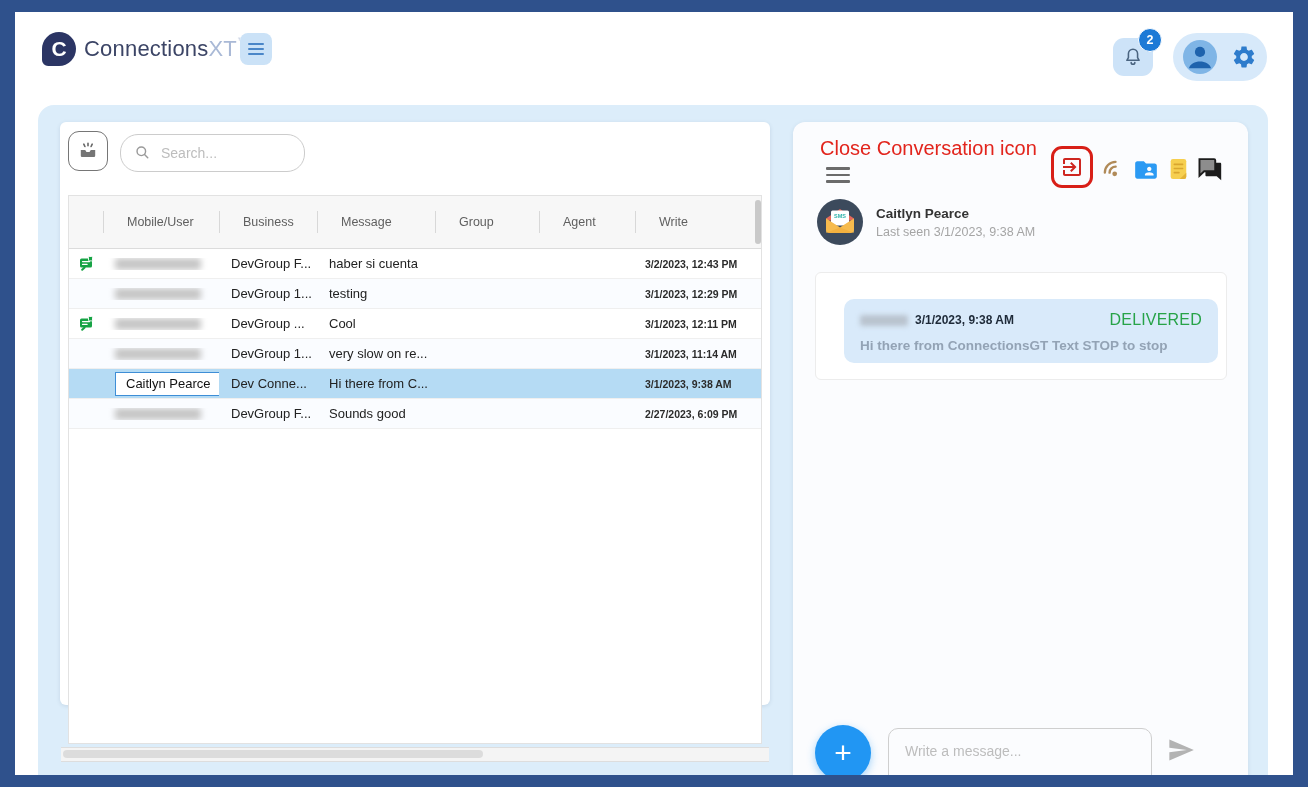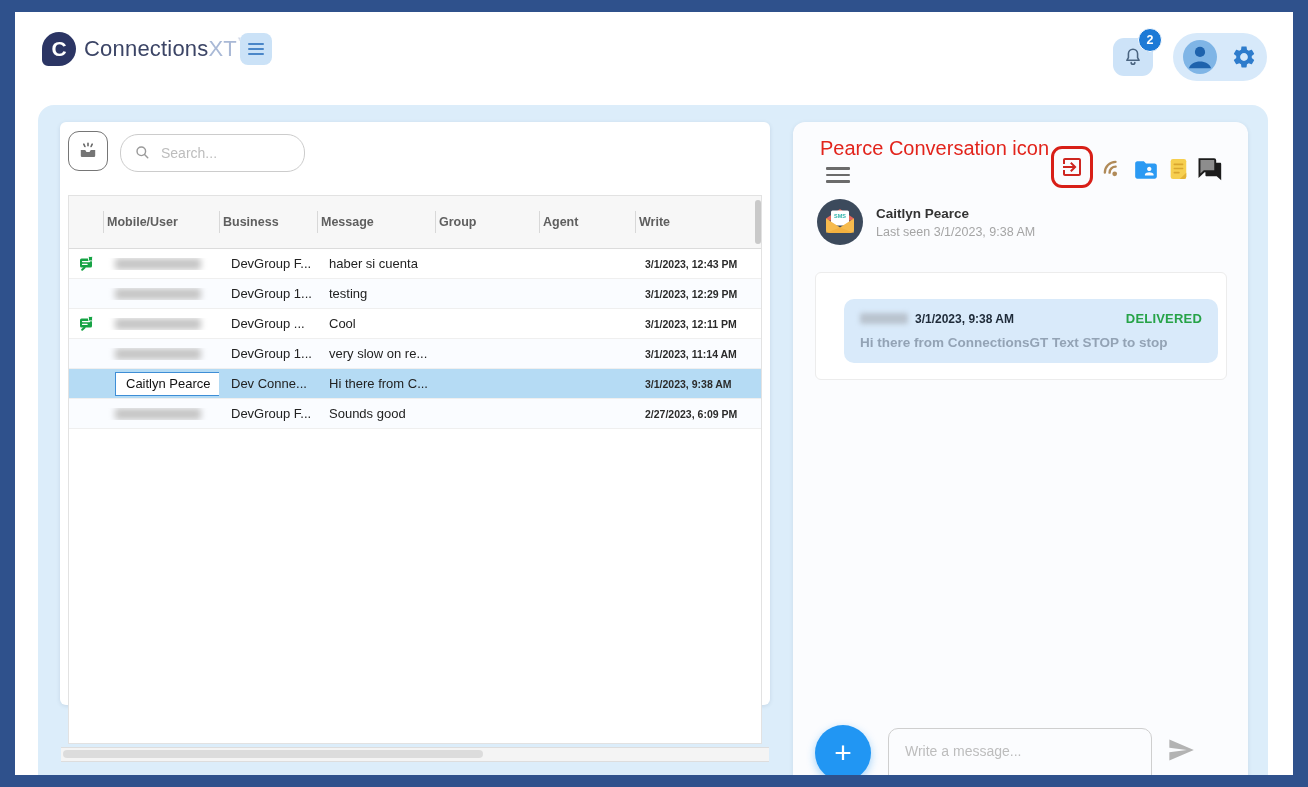--- a/index.html
+++ b/index.html
@@ -46,21 +46,21 @@
     display:flex;align-items:center;justify-content:center;cursor:pointer;}
   .search-box{left:60px;top:12px;width:183px;height:36px;border:1px solid #ccc;border-radius:18px;background:#fff;}
   .search-box svg{position:absolute;left:12px;top:8px;}
   .search-box input{position:absolute;left:38px;top:0;width:135px;height:34px;border:none;outline:none;
     font-size:14px;color:#444;background:transparent;font-family:inherit;}
   .search-box input::placeholder{color:#bdbdbd;}
 
   .table{left:8px;top:73px;width:694px;height:549px;border:1px solid #e2e2e2;background:#fff;box-sizing:border-box;}
   .grid-cols{display:grid;grid-template-columns:34px 116px 98px 118px 104px 96px 126px;}
   .thead{height:52px;background:#f7f7f7;border-bottom:1px solid #dcdcdc;align-items:center;}
-  .th{font-size:12.5px;font-weight:700;color:#5f5f5f;padding-left:4px;position:relative;height:100%;
+  .th{font-size:12.5px;font-weight:400;color:#5f5f5f;padding-left:24px;position:relative;height:100%;
     display:flex;align-items:center;box-sizing:border-box;}
   .th:nth-child(n+2)::before{content:"";position:absolute;left:0;top:50%;transform:translateY(-50%);
     width:1px;height:22px;background:#d8d8d8;}
   .tr{height:29px;align-items:center;border-bottom:1px solid #efefef;font-size:13px;color:#222;cursor:pointer;}
   .tr:nth-child(even){background:#fafcff;}
   .tr.selected{background:#b5dbf4;}
   .c{padding-left:12px;overflow:hidden;white-space:nowrap;}
   .c-icon{display:flex;justify-content:center;align-items:center;padding:0;height:100%;}
   .c-date{font-size:10.5px;font-weight:600;color:#2b2b2b;padding-left:10px;}
   .redact{width:86px;height:12px;background:#c6c6c6;border-radius:2px;filter:blur(3px);}
@@ -85,21 +85,21 @@
 
   .contact{left:24px;top:77px;display:flex;gap:13px;align-items:center;}
   .contact-name{font-size:13.5px;font-weight:700;color:#333;margin-bottom:4px;}
   .contact-last{font-size:12.5px;color:#a5a5a5;}
 
   .msg-card{left:22px;top:150px;width:410px;height:106px;background:#fff;border:1px solid #ececec;border-radius:6px;}
   .bubble{position:absolute;left:28px;top:26px;right:8px;height:64px;background:#d9eafa;border-radius:10px;
     padding:12px 16px;box-sizing:border-box;}
   .bubble-head{display:flex;align-items:center;font-size:12px;font-weight:700;color:#1e2a38;}
   .redact-sender{width:48px;height:11px;background:#b9c3ce;border-radius:2px;filter:blur(2.5px);margin-right:7px;}
-  .delivered{margin-left:auto;font-size:13px;font-weight:700;color:#27a348;letter-spacing:.2px;}
+  .delivered{margin-left:auto;font-size:16px;font-weight:400;color:#27a348;letter-spacing:.2px;}
   .bubble-text{margin-top:9px;font-size:13.5px;font-weight:600;color:#93a3b5;white-space:nowrap;}
 
   .fab{left:22px;top:603px;width:56px;height:56px;border:none;border-radius:50%;background:#2196f3;color:#fff;
     font-size:30px;font-weight:400;display:flex;align-items:center;justify-content:center;cursor:pointer;
     box-shadow:0 3px 8px rgba(33,150,243,.4);}
   .composer-input{left:95px;top:606px;width:264px;height:80px;border:1px solid #cfcfcf;border-radius:10px;
     background:transparent;padding:14px 16px;font-size:14px;color:#444;resize:none;outline:none;
     font-family:inherit;box-sizing:border-box;}
   .composer-input::placeholder{color:#bdbdbd;}
   .send-btn{left:371px;top:612px;width:34px;height:34px;background:none;border:none;padding:0;cursor:pointer;}
@@ -181,21 +181,21 @@
         <path d="M3.5 5.6h7M3.5 8.4h4.6" stroke="#fff" stroke-width="1.2" stroke-linecap="round"></path>
       </svg>
     </div>
     <div class="c">
                 <div class="redact"></div>
               </div>
     <div class="c">DevGroup F...</div>
     <div class="c">haber si cuenta</div>
     <div class="c"></div>
     <div class="c"></div>
-    <div class="c c-date">3/1/2023, 12:43 PM</div>
+    <div class="c c-date">3/2/2023, 12:43 PM</div>
   </div>
 
   <div class="tr grid-cols">
     <div class="c c-icon">
       <svg width="15" height="15" viewBox="0 0 15 15" style="visibility: hidden;">
         <rect x="1" y="2.5" width="12" height="9" rx="1.5" fill="#17a345"></rect>
         <rect x="9.5" y="0.5" width="4" height="4.4" rx="0.8" fill="#17a345" stroke="#fff" stroke-width="0.9"></rect>
         <path d="M3.2 13.8 5.6 11.5" stroke="#17a345" stroke-width="2" stroke-linecap="round"></path>
         <path d="M3.5 5.6h7M3.5 8.4h4.6" stroke="#fff" stroke-width="1.2" stroke-linecap="round"></path>
       </svg>
@@ -288,21 +288,21 @@
       </div>
 
       <div class="abs vthumb"></div>
       <div class="abs hscroll">
         <div class="hthumb"></div>
       </div>
     </section>
 
     <section class="chat-card">
 
-      <div class="abs annotation">Pearce Conversation icon</div>
+      <div class="abs annotation">Close Conversation icon</div>
 
       <button class="abs chat-menu">
         <span style="display:contents"><i></i><i></i><i></i></span>
       </button>
 
       <button class="abs close-box">
         <svg width="26" height="26" viewBox="0 0 24 24">
           <path fill="#ce2620" d="M10.09 15.59 11.5 17l5-5-5-5-1.41 1.41L12.67 11H3v2h9.67l-2.58 2.59zM19 3H5c-1.11 0-2 .9-2 2v4h2V5h14v14H5v-4H3v4c0 1.1.89 2 2 2h14c1.1 0 2-.9 2-2V5c0-1.1-.9-2-2-2z"></path>
         </svg>
       </button>

